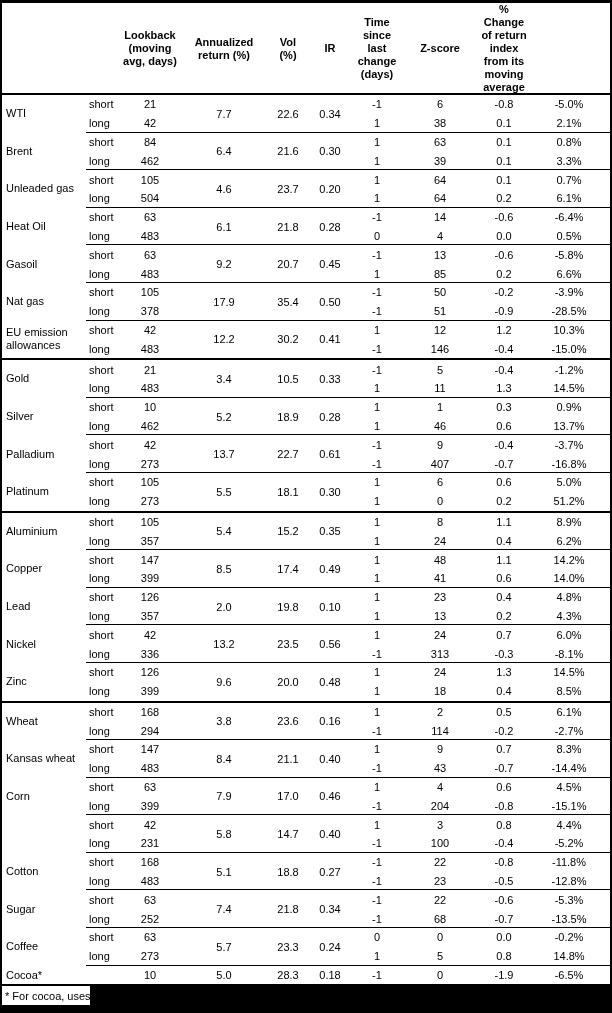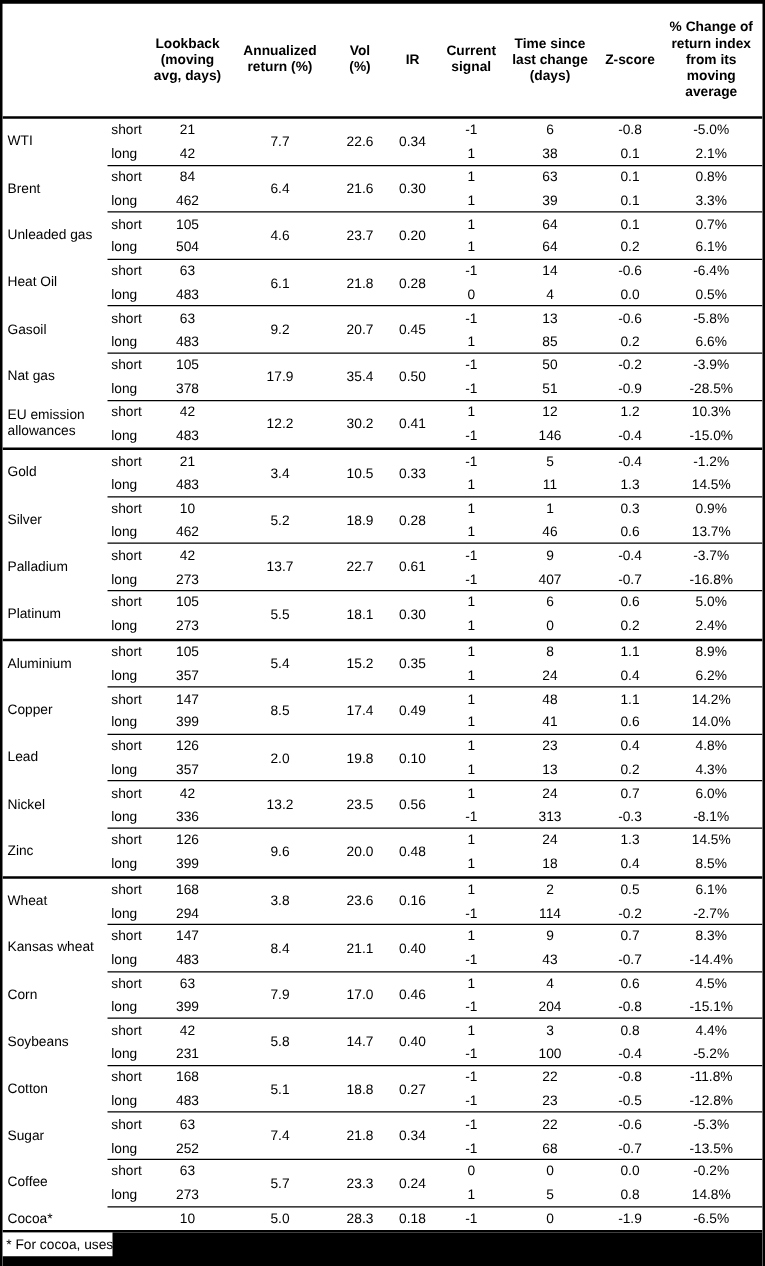--- a/index.html
+++ b/index.html
@@ -60,21 +60,20 @@
 
 <div class="frame">
 
   <div class="hdr">
     <div class="hc"></div>
     <div class="hc"></div>
     <div class="hc">Lookback (moving avg, days)</div>
     <div class="hc">Annualized return (%)</div>
     <div class="hc">Vol (%)</div>
     <div class="hc">IR</div>
-    <div class="hc">Current signal</div>
     <div class="hc">Time since last change (days)</div>
     <div class="hc">Z-score</div>
     <div class="hc">% Change of return index from its moving average</div>
   </div>
 
   <div id="table-body">
       <div class="group">
         <div class="block sep" style="grid-template-rows: repeat(2, 18.8px);">
           <div class="cell name" style="grid-area: 1 / 1 / span 2;">WTI</div>
           <div class="cell " style="grid-area: 1 / 4 / span 2;">7.7</div>
@@ -266,21 +265,21 @@
           <div class="cell " style="grid-area: 1 / 3 / span 1;">105</div>
           <div class="cell " style="grid-area: 1 / 7 / span 1;">1</div>
           <div class="cell " style="grid-area: 1 / 8 / span 1;">6</div>
           <div class="cell " style="grid-area: 1 / 9 / span 1;">0.6</div>
           <div class="cell " style="grid-area: 1 / 10 / span 1;">5.0%</div>
           <div class="cell horizon" style="grid-area: 2 / 2 / span 1;">long</div>
           <div class="cell " style="grid-area: 2 / 3 / span 1;">273</div>
           <div class="cell " style="grid-area: 2 / 7 / span 1;">1</div>
           <div class="cell " style="grid-area: 2 / 8 / span 1;">0</div>
           <div class="cell " style="grid-area: 2 / 9 / span 1;">0.2</div>
-          <div class="cell " style="grid-area: 2 / 10 / span 1;">2.4%</div>
+          <div class="cell " style="grid-area: 2 / 10 / span 1;">51.2%</div>
         </div>
       </div>
       <div class="group">
         <div class="block sep" style="grid-template-rows: repeat(2, 18.8px);">
           <div class="cell name" style="grid-area: 1 / 1 / span 2;">Aluminium</div>
           <div class="cell " style="grid-area: 1 / 4 / span 2;">5.4</div>
           <div class="cell " style="grid-area: 1 / 5 / span 2;">15.2</div>
           <div class="cell " style="grid-area: 1 / 6 / span 2;">0.35</div>
           <div class="cell horizon" style="grid-area: 1 / 2 / span 1;">short</div>
           <div class="cell " style="grid-area: 1 / 3 / span 1;">105</div>
@@ -417,21 +416,20 @@
           <div class="cell " style="grid-area: 1 / 9 / span 1;">0.6</div>
           <div class="cell " style="grid-area: 1 / 10 / span 1;">4.5%</div>
           <div class="cell horizon" style="grid-area: 2 / 2 / span 1;">long</div>
           <div class="cell " style="grid-area: 2 / 3 / span 1;">399</div>
           <div class="cell " style="grid-area: 2 / 7 / span 1;">-1</div>
           <div class="cell " style="grid-area: 2 / 8 / span 1;">204</div>
           <div class="cell " style="grid-area: 2 / 9 / span 1;">-0.8</div>
           <div class="cell " style="grid-area: 2 / 10 / span 1;">-15.1%</div>
         </div>
         <div class="block sep" style="grid-template-rows: repeat(2, 18.8px);">
-          <div class="cell name" style="grid-area: 1 / 1 / span 2;">Soybeans</div>
           <div class="cell " style="grid-area: 1 / 4 / span 2;">5.8</div>
           <div class="cell " style="grid-area: 1 / 5 / span 2;">14.7</div>
           <div class="cell " style="grid-area: 1 / 6 / span 2;">0.40</div>
           <div class="cell horizon" style="grid-area: 1 / 2 / span 1;">short</div>
           <div class="cell " style="grid-area: 1 / 3 / span 1;">42</div>
           <div class="cell " style="grid-area: 1 / 7 / span 1;">1</div>
           <div class="cell " style="grid-area: 1 / 8 / span 1;">3</div>
           <div class="cell " style="grid-area: 1 / 9 / span 1;">0.8</div>
           <div class="cell " style="grid-area: 1 / 10 / span 1;">4.4%</div>
           <div class="cell horizon" style="grid-area: 2 / 2 / span 1;">long</div>

